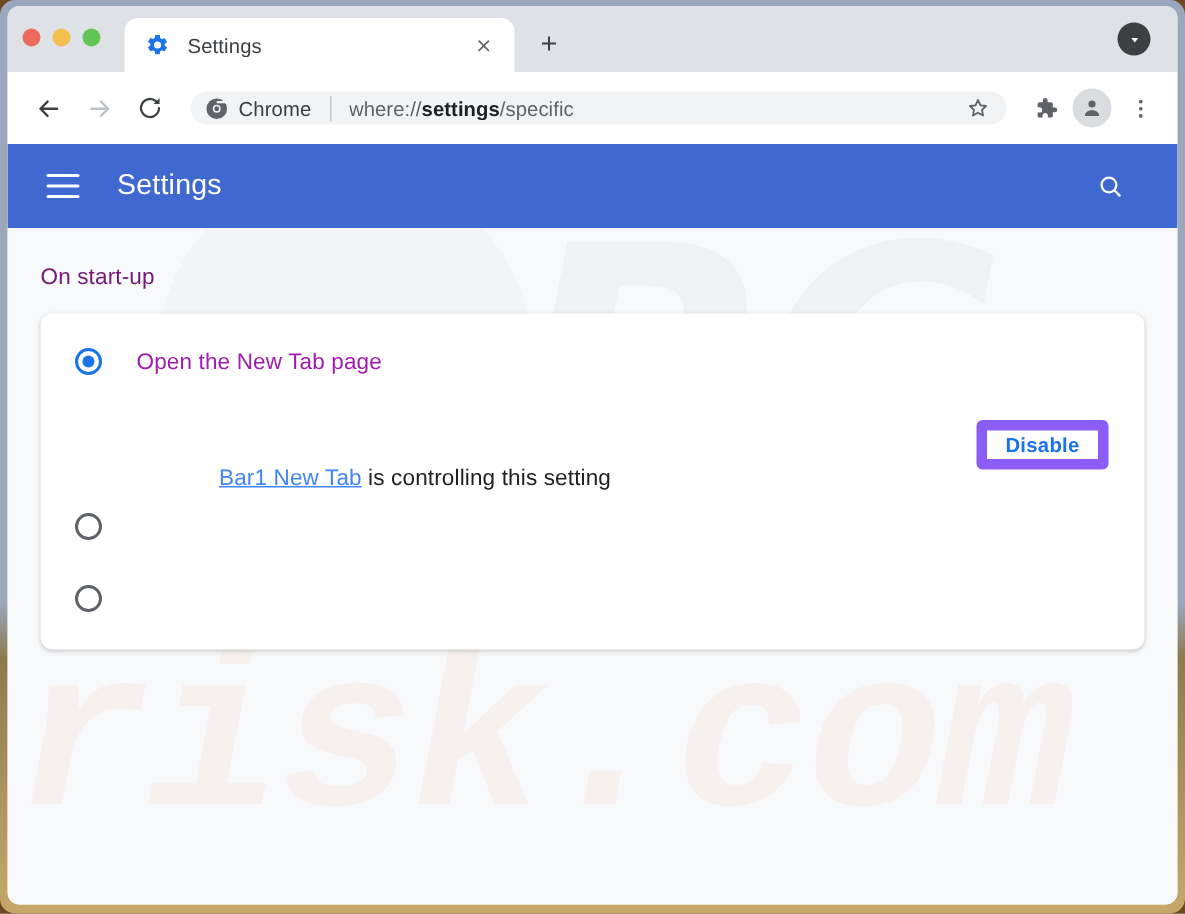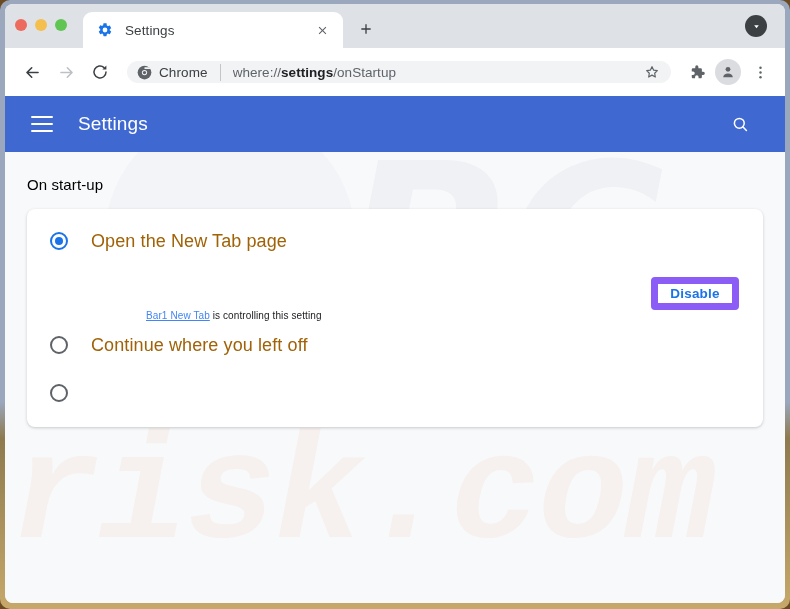--- a/index.html
+++ b/index.html
@@ -266,21 +266,21 @@
     top: 146px;
     width: 26px; height: 26px;
     border-radius: 50%;
     background: rgba(80,120,210,0.06);
   }
 
   #section-title {
     position: relative;
     margin: 24px 0 0 22px;
     font-size: 15px;
-    color: #000000;
+    color: #701a75;
     letter-spacing: .1px;
     z-index: 2;
   }
 
   
   #startup-card {
     position: relative;
     z-index: 2;
     margin: 16px 22px 0 22px;
     background: #ffffff;
@@ -306,34 +306,34 @@
   .radio.selected { border-color: #1a73e8; }
   .radio.selected::after {
     content: "";
     position: absolute;
     left: 3px; top: 3px;
     width: 8px; height: 8px;
     border-radius: 50%;
     background: #1a73e8;
   }
   .option-label {
-    font-size: 18px;
-    color: #a16207;
+    font-size: 15px;
+    color: #a21caf;
     letter-spacing: .1px;
   }
 
   #controlled-row {
     display: flex;
     align-items: center;
     min-height: 52px;
     padding: 0 24px 0 119px;
   }
   #controlled-text {
     flex: 1;
-    font-size: 10px;
+    font-size: 15px;
     color: #202124;
     letter-spacing: .1px;
     margin-top: 45px;
   }
   #extension-link {
     color: #4285f4;
   }
   #disable-button {
     flex: 0 0 auto;
     min-width: 88px;
@@ -426,21 +426,21 @@
       <div id="chrome-brand">
         <svg id="chrome-logo-icon" viewBox="0 0 24 24">
           <circle cx="12" cy="12" r="11" fill="#5f6368"></circle>
           <circle cx="12" cy="12" r="4.2" fill="#f1f3f4"></circle>
           <circle cx="12" cy="12" r="2.6" fill="#5f6368"></circle>
           <path fill="#f1f3f4" d="M12 6.2h9.4l-1.6-2.6H12z"></path>
         </svg>
         <span id="chrome-brand-label">Chrome</span>
       </div>
       <div id="omnibox-divider"></div>
-      <div id="omnibox-url"><span>where://</span><b>settings</b><span>/onStartup</span></div>
+      <div id="omnibox-url"><span>where://</span><b>settings</b><span>/specific</span></div>
       <div id="star-button">
         <svg width="16" height="16" viewBox="0 0 24 24">
           <path fill="none" stroke="currentColor" stroke-width="1.8" stroke-linejoin="round" d="m12 4 2.5 5.3 5.5.7-4 3.9 1 5.6-5-2.8-5 2.8 1-5.6-4-3.9 5.5-.7z"></path>
         </svg>
       </div>
     </div>
 
     <div id="extensions-button">
       <svg width="19" height="19" viewBox="0 0 24 24">
         <path fill="currentColor" d="M20.5 11h-1.7V8.2c0-.9-.7-1.6-1.6-1.6h-2.8V4.9a2 2 0 1 0-4 0v1.7H7.6c-.9 0-1.6.7-1.6 1.6v2.6h1.6a2.2 2.2 0 0 1 0 4.4H6v2.6c0 .9.7 1.6 1.6 1.6h2.6v-1.6a2.2 2.2 0 0 1 4.4 0v1.6h2.6c.9 0 1.6-.7 1.6-1.6v-2.8h1.7a2 2 0 1 0 0-4z"></path>
@@ -497,21 +497,20 @@
         <span class="option-label">Open the New Tab page</span>
       </div>
 
       <div id="controlled-row">
         <div id="controlled-text"><a id="extension-link" href="#">Bar1 New Tab</a><span> is controlling this setting</span></div>
         <button id="disable-button">Disable</button>
       </div>
 
       <div class="option-row">
         <div class="radio"></div>
-        <span class="option-label">Continue where you left off</span>
       </div>
 
       <div class="option-row">
         <div class="radio"></div>
       </div>
 
     </div>
 
     <div id="scroll-hint"></div>
   </div>

